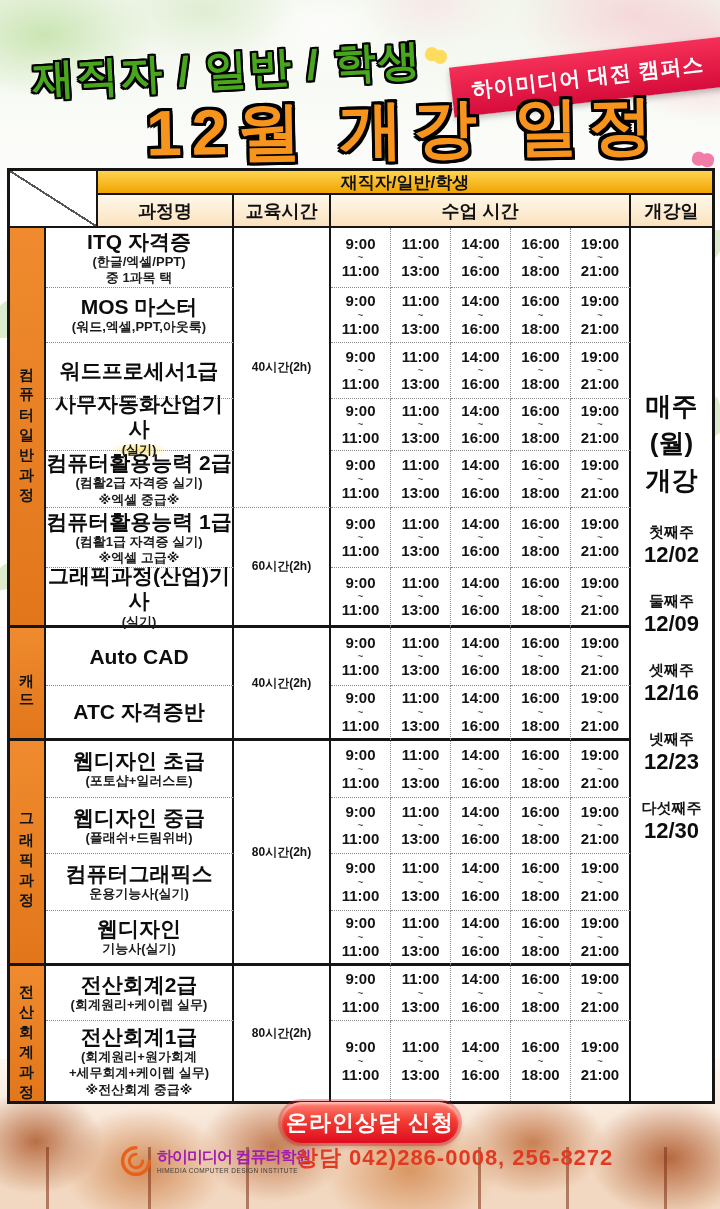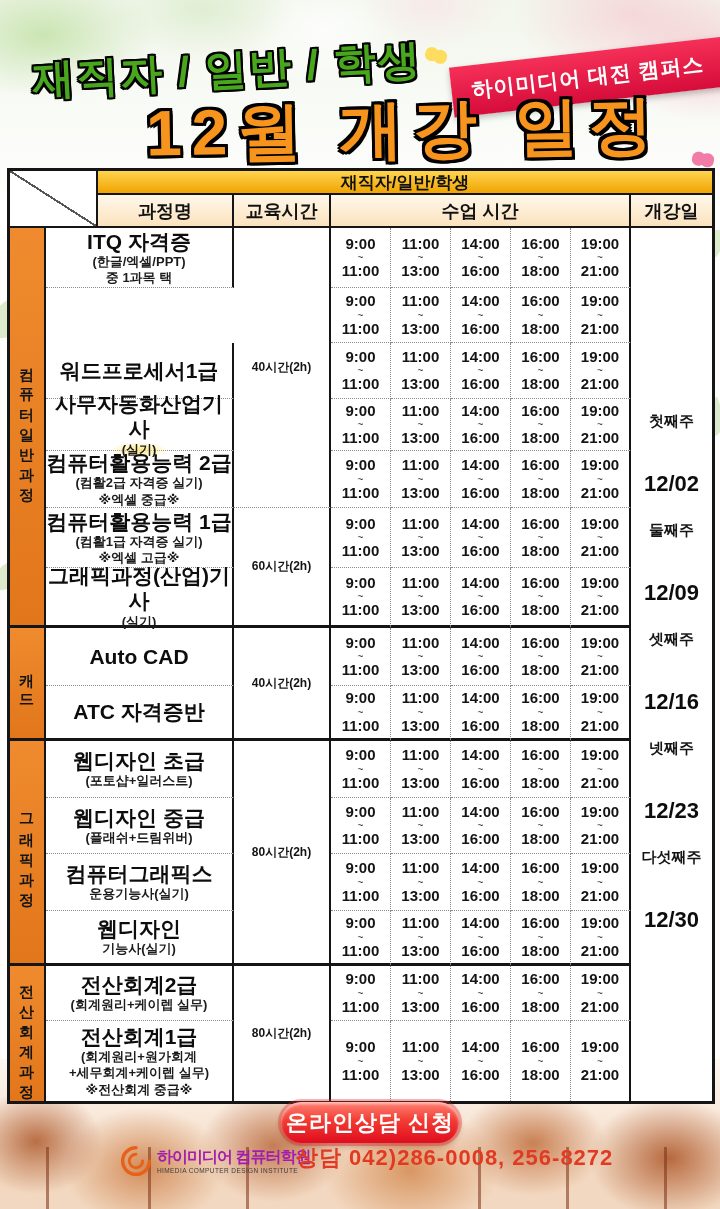--- a/index.html
+++ b/index.html
@@ -71,21 +71,21 @@
   .cs { font-size:13px; font-weight:700; color:#1b1b1b; line-height:1.25; text-align:center; }
   .hl { background:radial-gradient(closest-side, rgba(255,231,120,.95), rgba(255,231,120,0)); padding:0 12px; }
   .hc span { font-size:12px; font-weight:700; color:#141414; }
   .tc { flex-direction:column; line-height:1.1; }
   .tc b { font-size:15px; font-weight:700; color:#141414; }
   .tc i { font-style:normal; font-size:10px; color:#333; }
   .datec { flex-direction:column; justify-content:flex-start; padding-top:160px; }
   .weekly { font-size:26px; font-weight:800; color:#0d0d0d; line-height:1.42; white-space:pre-line; text-align:center; }
   .wk { margin-top:24px; text-align:center; }
   .wl { display:block; font-size:15px; font-weight:700; color:#141414; }
-  .wd { display:block; font-size:22px; font-weight:800; color:#0d0d0d;margin-top:40px; }
+  .wd { display:block; font-size:22px; font-weight:800; color:#0d0d0d; }
 
   
   .cta { position:absolute; left:281px; top:1102px; width:178px; height:41px; border-radius:21px;
     background:linear-gradient(180deg,#ff8274 0%, #f23c33 45%, #df0c1e 100%);
     box-shadow:0 0 0 3px rgba(225,40,40,.35), 0 3px 6px rgba(120,20,10,.35), inset 0 2px 3px rgba(255,255,255,.55);
     color:#fff; font-size:22px; font-weight:800; display:flex; align-items:center; justify-content:center;
     letter-spacing:1px; cursor:pointer; }
   .logo { position:absolute; left:120px; top:1145px; display:flex; align-items:center; gap:5px; }
   .logo-name { font-size:16px; font-weight:800; color:#a21caf; letter-spacing:-1px; line-height:1; }
   .logo-sub { font-size:6.5px; color:#3c3c3c; letter-spacing:.4px; margin-top:2px; }
@@ -151,20 +151,23 @@
           <span>40시간(2h)</span>
         </div>
       <div class="c hc vs bs" style="grid-area:10/3/14/4">
           <span>80시간(2h)</span>
         </div>
       <div class="c hc vs" style="grid-area:14/3/16/4">
           <span>80시간(2h)</span>
         </div>
 
       <div class="c datec" style="grid-area:1/9/16/10">
+        <div class="weekly">매주
+(월)
+개강</div>
         <div class="wk">
             <span class="wl">첫째주</span>
             <span class="wd">12/02</span>
           </div>
         <div class="wk">
             <span class="wl">둘째주</span>
             <span class="wd">12/09</span>
           </div>
         <div class="wk">
             <span class="wl">셋째주</span>
@@ -204,20 +207,24 @@
           <b>16:00</b>
           <i>~</i>
           <b>18:00</b>
         </div>
       <div class="c tc vs bd" style="grid-area:1/8">
           <b>19:00</b>
           <i>~</i>
           <b>21:00</b>
         </div>
 
+      <div class="c cc vs bd" style="grid-area:2/2">
+          <div class="ct">MOS 마스터</div>
+          <div class="cs">(워드,엑셀,PPT,아웃룩)</div>
+        </div>
       <div class="c tc vd bd" style="grid-area:2/4">
           <b>9:00</b>
           <i>~</i>
           <b>11:00</b>
         </div>
       <div class="c tc vd bd" style="grid-area:2/5">
           <b>11:00</b>
           <i>~</i>
           <b>13:00</b>
         </div>

